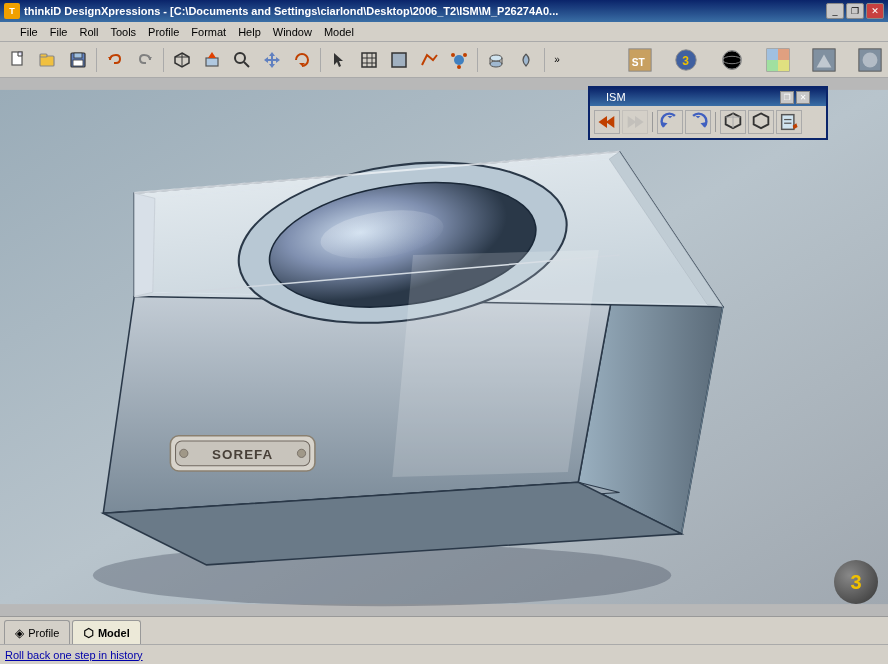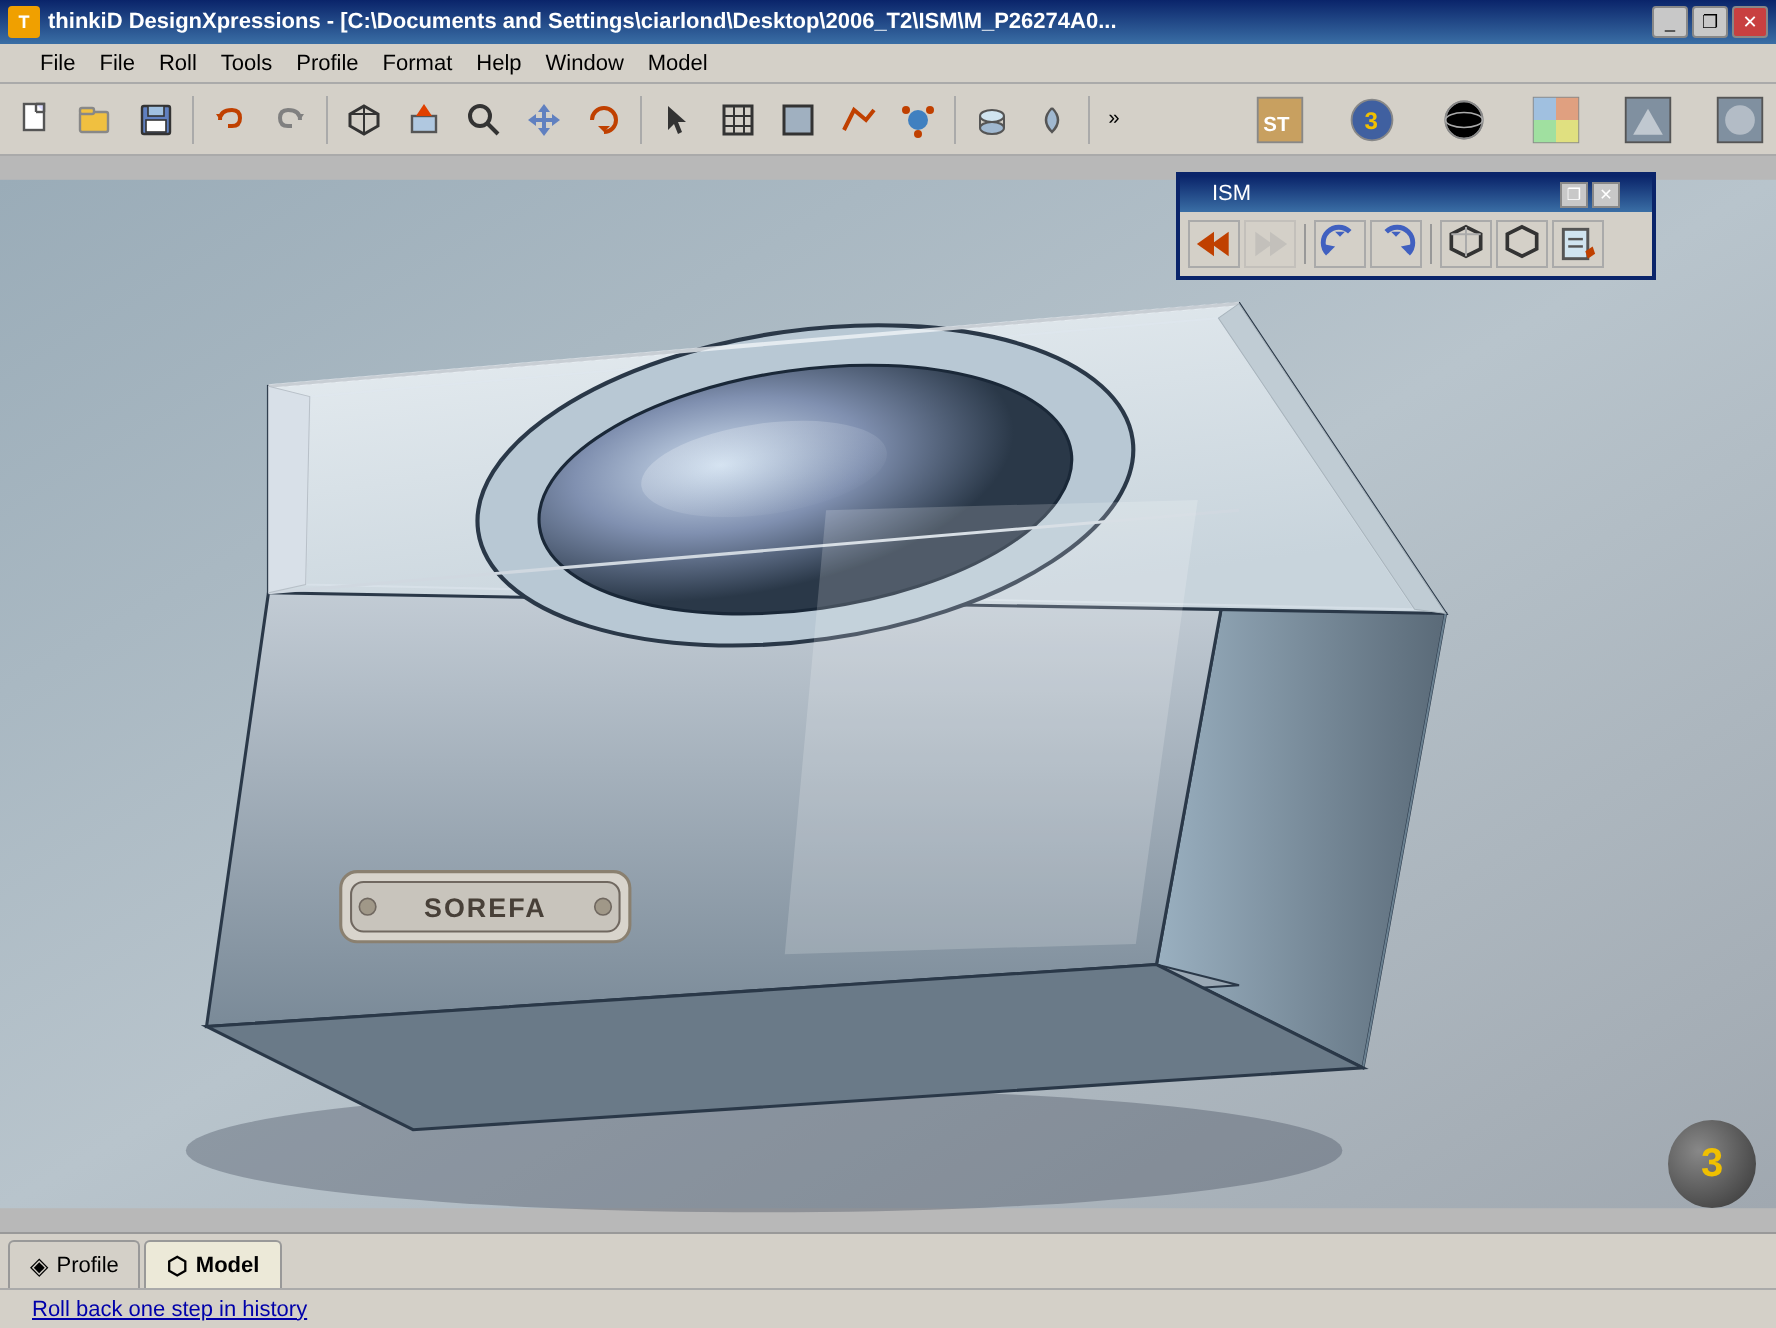--- a/index.html
+++ b/index.html
@@ -222,21 +222,21 @@
       font-size: 12px;
     }
 
     
     .status-bar {
       background: #d4d0c8;
       height: 20px;
       border-top: 1px solid #aaa;
       display: flex;
       align-items: center;
-      padding: 0 16px;
+      padding: 0 5px;
       font-size: 11px;
       color: #00a;
       text-decoration: underline;
     }
     .status-bar-right {
       margin-left: auto;
       color: #000;
       text-decoration: none;
     }
 

